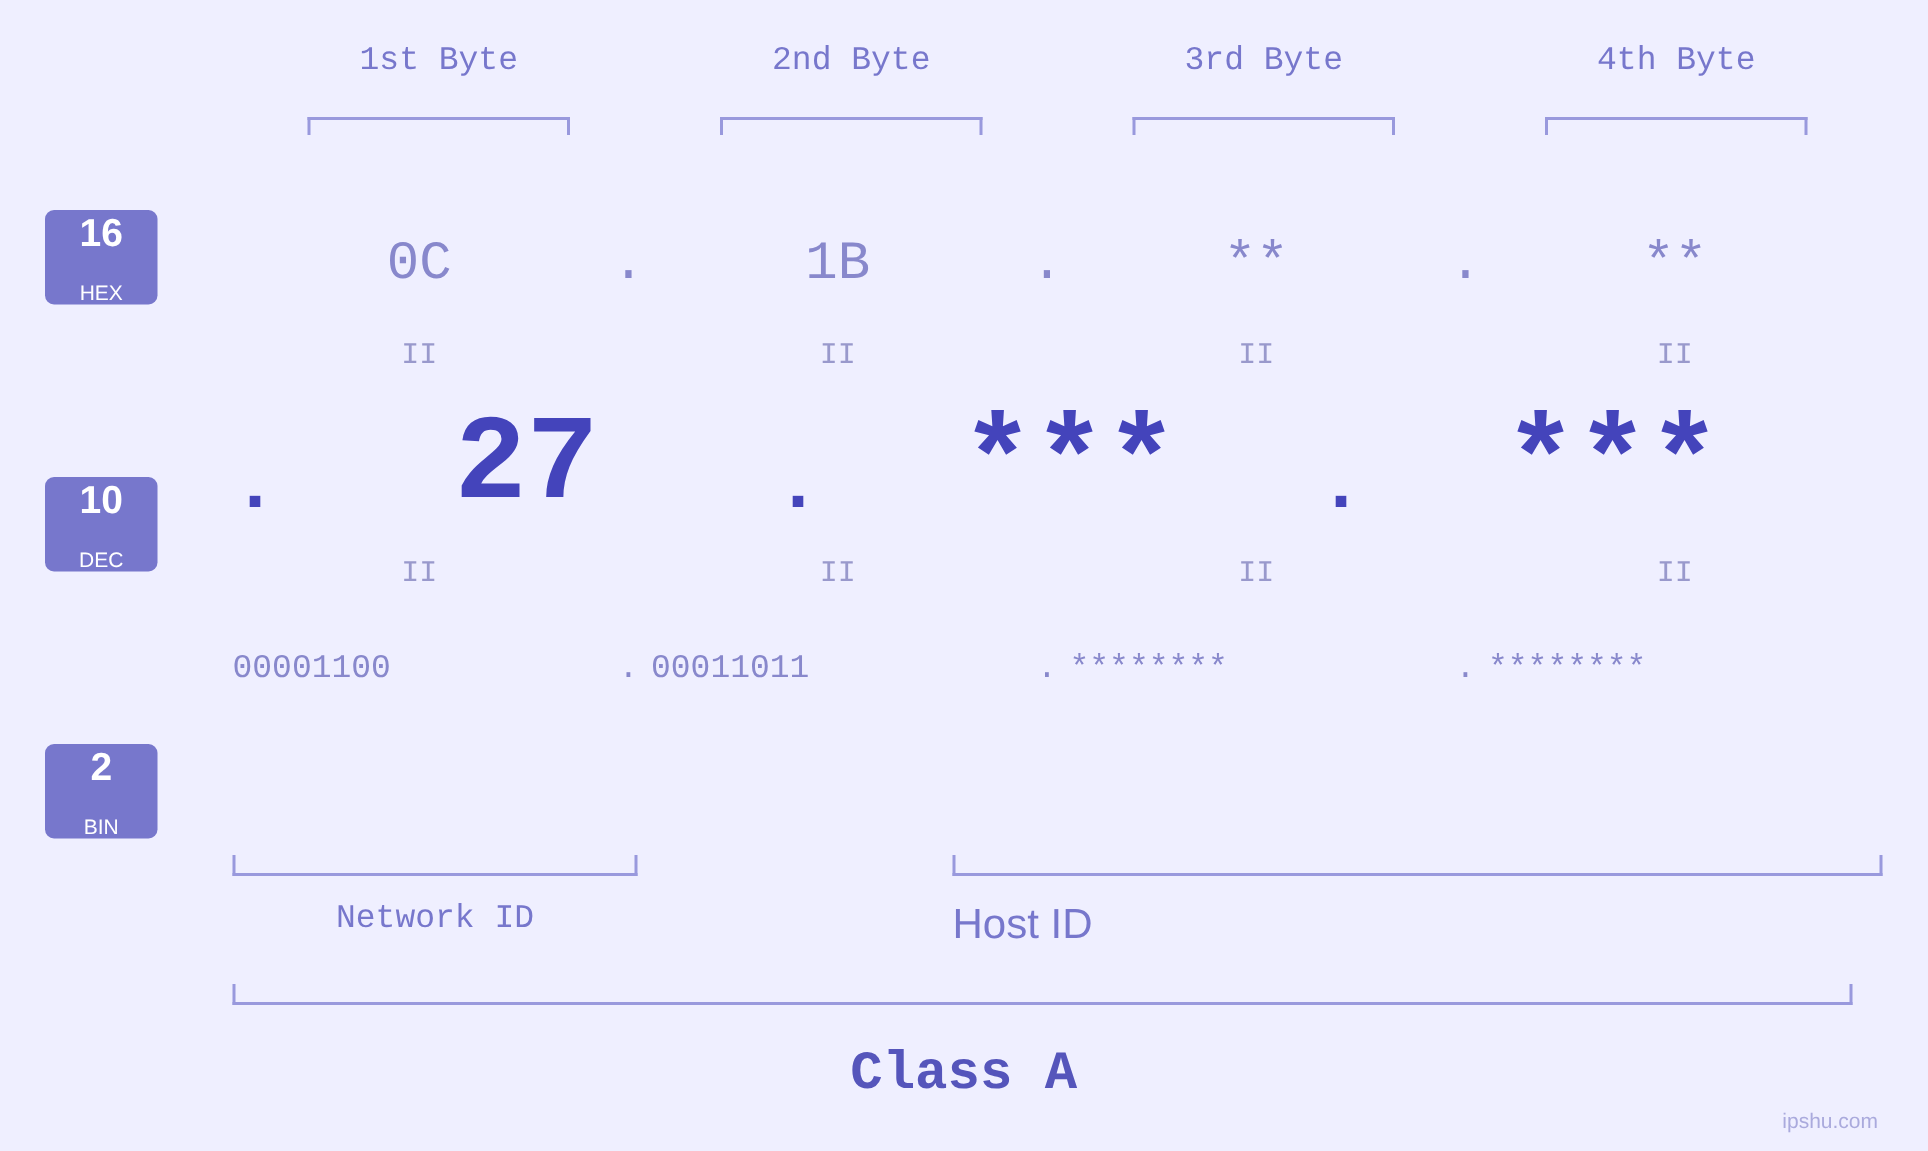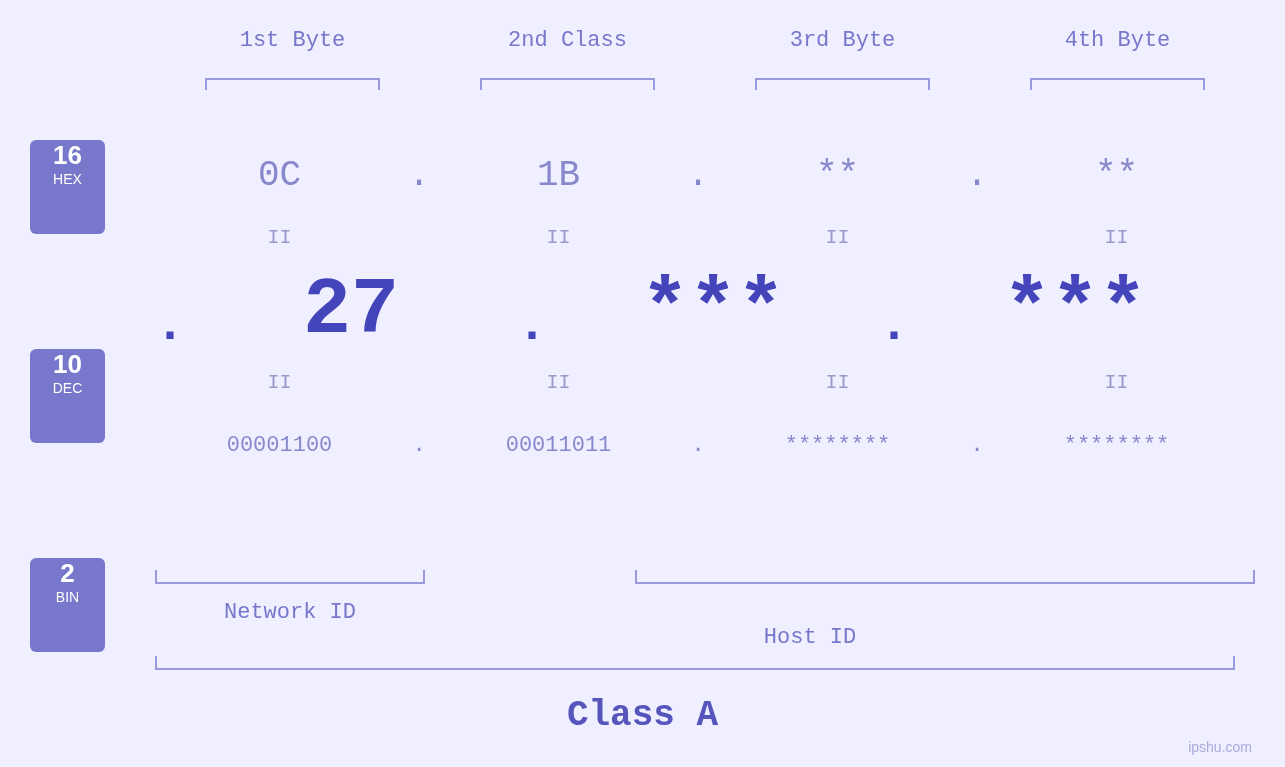--- a/index.html
+++ b/index.html
@@ -61,27 +61,27 @@
     .base-labels {
       position: absolute;
       left: 30px;
       display: flex;
       flex-direction: column;
       gap: 0px;
       top: 140px;
     }
     .base-badge {
       width: 75px;
-      height: 94px;
+      height: 63px;
       background: #7777cc;
       color: white;
       display: flex;
       flex-direction: column;
       align-items: center;
-      justify-content: flex-start;
+      justify-content: space-between;
       border-radius: 6px;
       margin-bottom: 115px;
     }
     .base-badge .base-num {
       font-size: 26px;
       font-weight: bold;
       font-family: Arial, sans-serif;
     }
     .base-badge .base-name {
       font-size: 14px;
@@ -156,21 +156,21 @@
     }
 
     
     .bin-row {
       display: flex;
       align-items: center;
       height: 90px;
     }
     .bin-row .byte-cell {
       flex: 1;
-      text-align: center;
+      text-align: left;
       color: #8888cc;
       font-size: 22px;
       font-family: 'Courier New', monospace;
     }
     .bin-row .dot {
       font-size: 22px;
       color: #8888cc;
     }
 
     
@@ -195,35 +195,33 @@
       margin-left: 210px;
     }
 
     
     .id-labels {
       position: absolute;
       top: 600px;
       left: 155px;
       right: 30px;
       display: flex;
-      flex-direction: column;
     }
     .network-id-label {
       width: 270px;
       text-align: center;
       color: #7777cc;
       font-size: 22px;
       font-family: 'Courier New', monospace;
     }
     .host-id-label {
       flex: 1;
-      text-align: center;
       color: #7777cc;
-      font-size: 22px;
-      font-family: Liberation Mono, monospace;
+      font-size: 28px;
+      font-family: Liberation Sans, sans-serif;
       margin-left: 210px;
     }
 
     
     .class-bracket {
       position: absolute;
       top: 656px;
       left: 155px;
       right: 50px;
       height: 14px;
@@ -254,21 +252,21 @@
       font-family: Arial, sans-serif;
     }
   </style>
 </head>
 <body>
 
 <div class="main-container">
 
   <div class="byte-labels">
     <div class="byte-label">1st Byte</div>
-    <div class="byte-label">2nd Class</div>
+    <div class="byte-label">2nd Byte</div>
     <div class="byte-label">3rd Byte</div>
     <div class="byte-label">4th Byte</div>
   </div>
 
   <div class="brackets-row">
     <div class="bracket">
       <div class="bracket-line"></div>
     </div>
     <div class="bracket">
       <div class="bracket-line"></div>

